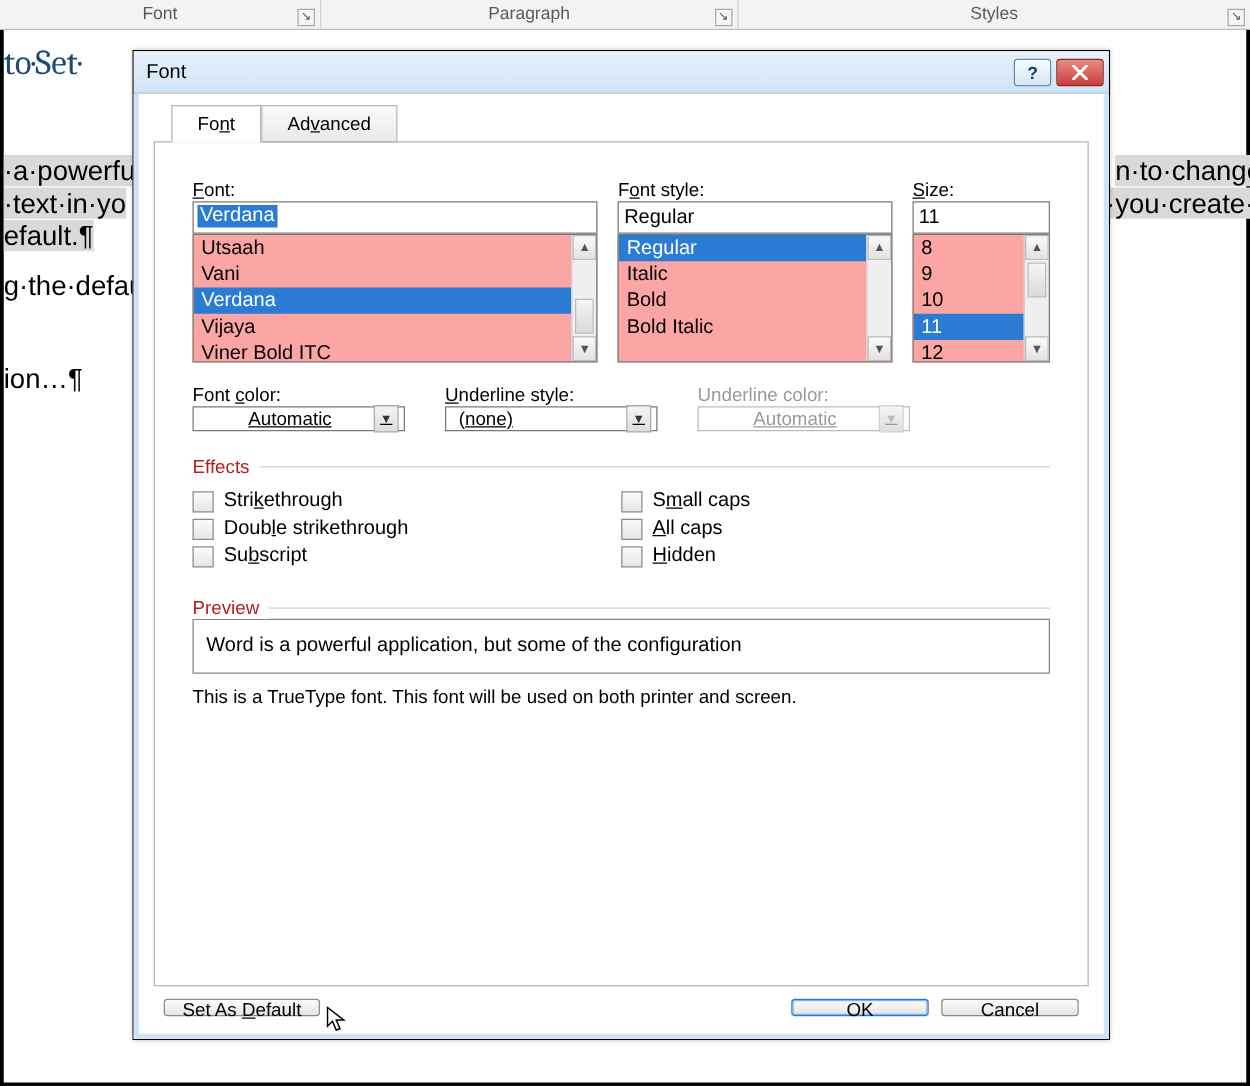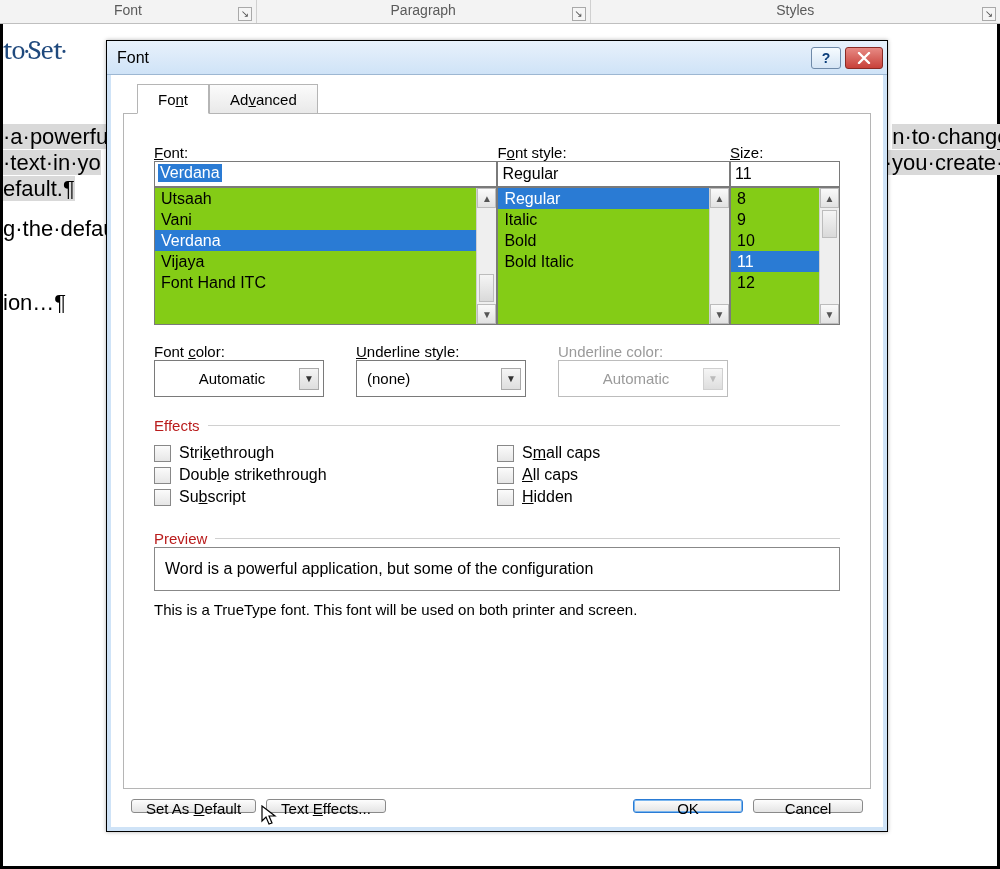--- a/index.html
+++ b/index.html
@@ -133,21 +133,21 @@
   .tab-panel {
     flex:1;
     border:1px solid #b5b5b5;
     padding:30px 30px 12px 30px;
     position:relative;
   }
 
   .lbl { font-size:15px; color:#000; }
   .lbl u { text-decoration:underline; }
 
-  .row-top { display:flex; }
+  .row-top { display:flex; gap:16px; }
   .col { display:flex; flex-direction:column; }
   .col-font { flex:1.55; }
   .col-style { flex:1.05; }
   .col-size { width:110px; }
 
   .textbox {
     height:26px;
     border:1px solid #7a7a7a;
     background:#fff;
     padding:1px 4px;
@@ -158,22 +158,22 @@
   .sel-input { background:#fff; }
   .sel-highlight {
     position:absolute; left:4px; top:3px;
     background:#2a7bd4; color:#fff; padding:0 2px; font-size:16px;
     pointer-events:none;
   }
   .input-wrap { position:relative; }
 
   .listbox {
     border:1px solid #7a7a7a;
-    height:138px;
-    background:#84cc16;
+    height:103px;
+    background:#fca5a5;
     overflow:hidden;
     position:relative;
     font-size:16px;
   }
   .listbox .item {
     padding:0 6px;
     line-height:21px;
     white-space:nowrap;
   }
   .listbox .item.selected {
@@ -197,26 +197,27 @@
     border:1px solid #bcbcbc;
     margin:2px;
   }
   .track .gap { flex:1; }
   .items-wrap { margin-right:20px; }
 
   .row-mid {
     display:flex; gap:32px; margin-top:18px; align-items:flex-end;
   }
   .dd {
-    height:37px;
+    height:20px;
     border:1px solid #7a7a7a;
     background:#fff;
     display:flex; align-items:center;
     padding:0 4px 0 10px;
     font-size:15px;
+    text-decoration:underline;
   }
   .dd.disabled { color:#9a9a9a; border-color:#bcbcbc; }
   .dd .ddtxt { flex:1; text-align:center; }
   .dd .ddbtn {
     width:20px; height:22px;
     background:linear-gradient(#f5f5f5,#dedede);
     border:1px solid #a9a9a9;
     display:flex; align-items:center; justify-content:center;
     font-size:10px; color:#333;
   }
@@ -351,21 +352,21 @@
           <div class="input-wrap">
             <input class="textbox sel-input" value="Verdana" style="">
             <span class="sel-highlight">Verdana</span>
           </div>
           <div class="listbox">
             <div class="items-wrap">
                 <div class="item">Utsaah</div>
                 <div class="item">Vani</div>
                 <div class="item selected">Verdana</div>
                 <div class="item">Vijaya</div>
-                <div class="item">Font Hand ITC</div>
+                <div class="item">Viner Bold ITC</div>
               </div>
             <div class="track">
               <div class="sbbtn">▲</div>
               <div class="gap"></div>
               <div class="thumb"></div>
               <div class="sbbtn">▼</div>
             </div>
           </div>
         </div>
 
@@ -471,21 +472,20 @@
         <span class="group-title">Preview</span>
         <div class="group-rule"></div>
         <div class="preview-box">Word is a powerful application, but some of the configuration</div>
         <div class="tt-note">This is a TrueType font. This font will be used on both printer and screen.</div>
       </div>
 
     </div>
 
     <div class="button-row">
       <button class="btn"><span>Set As <u>D</u>efault</span></button>
-      <button class="btn"><span>Text <u>E</u>ffects...</span></button>
       <div class="grow"></div>
       <button class="btn primary" style="min-width:110px">OK</button>
       <button class="btn" style="min-width:110px">Cancel</button>
     </div>
 
     <svg class="cursor" style="left:150px; top:730px" viewBox="0 0 18 22">
       <path d="M1 1 L1 16 L5 12 L8 19 L11 18 L8 11 L14 11 Z" fill="#fff" stroke="#000" stroke-width="1.2"></path>
     </svg>
   </div>
 </div>

